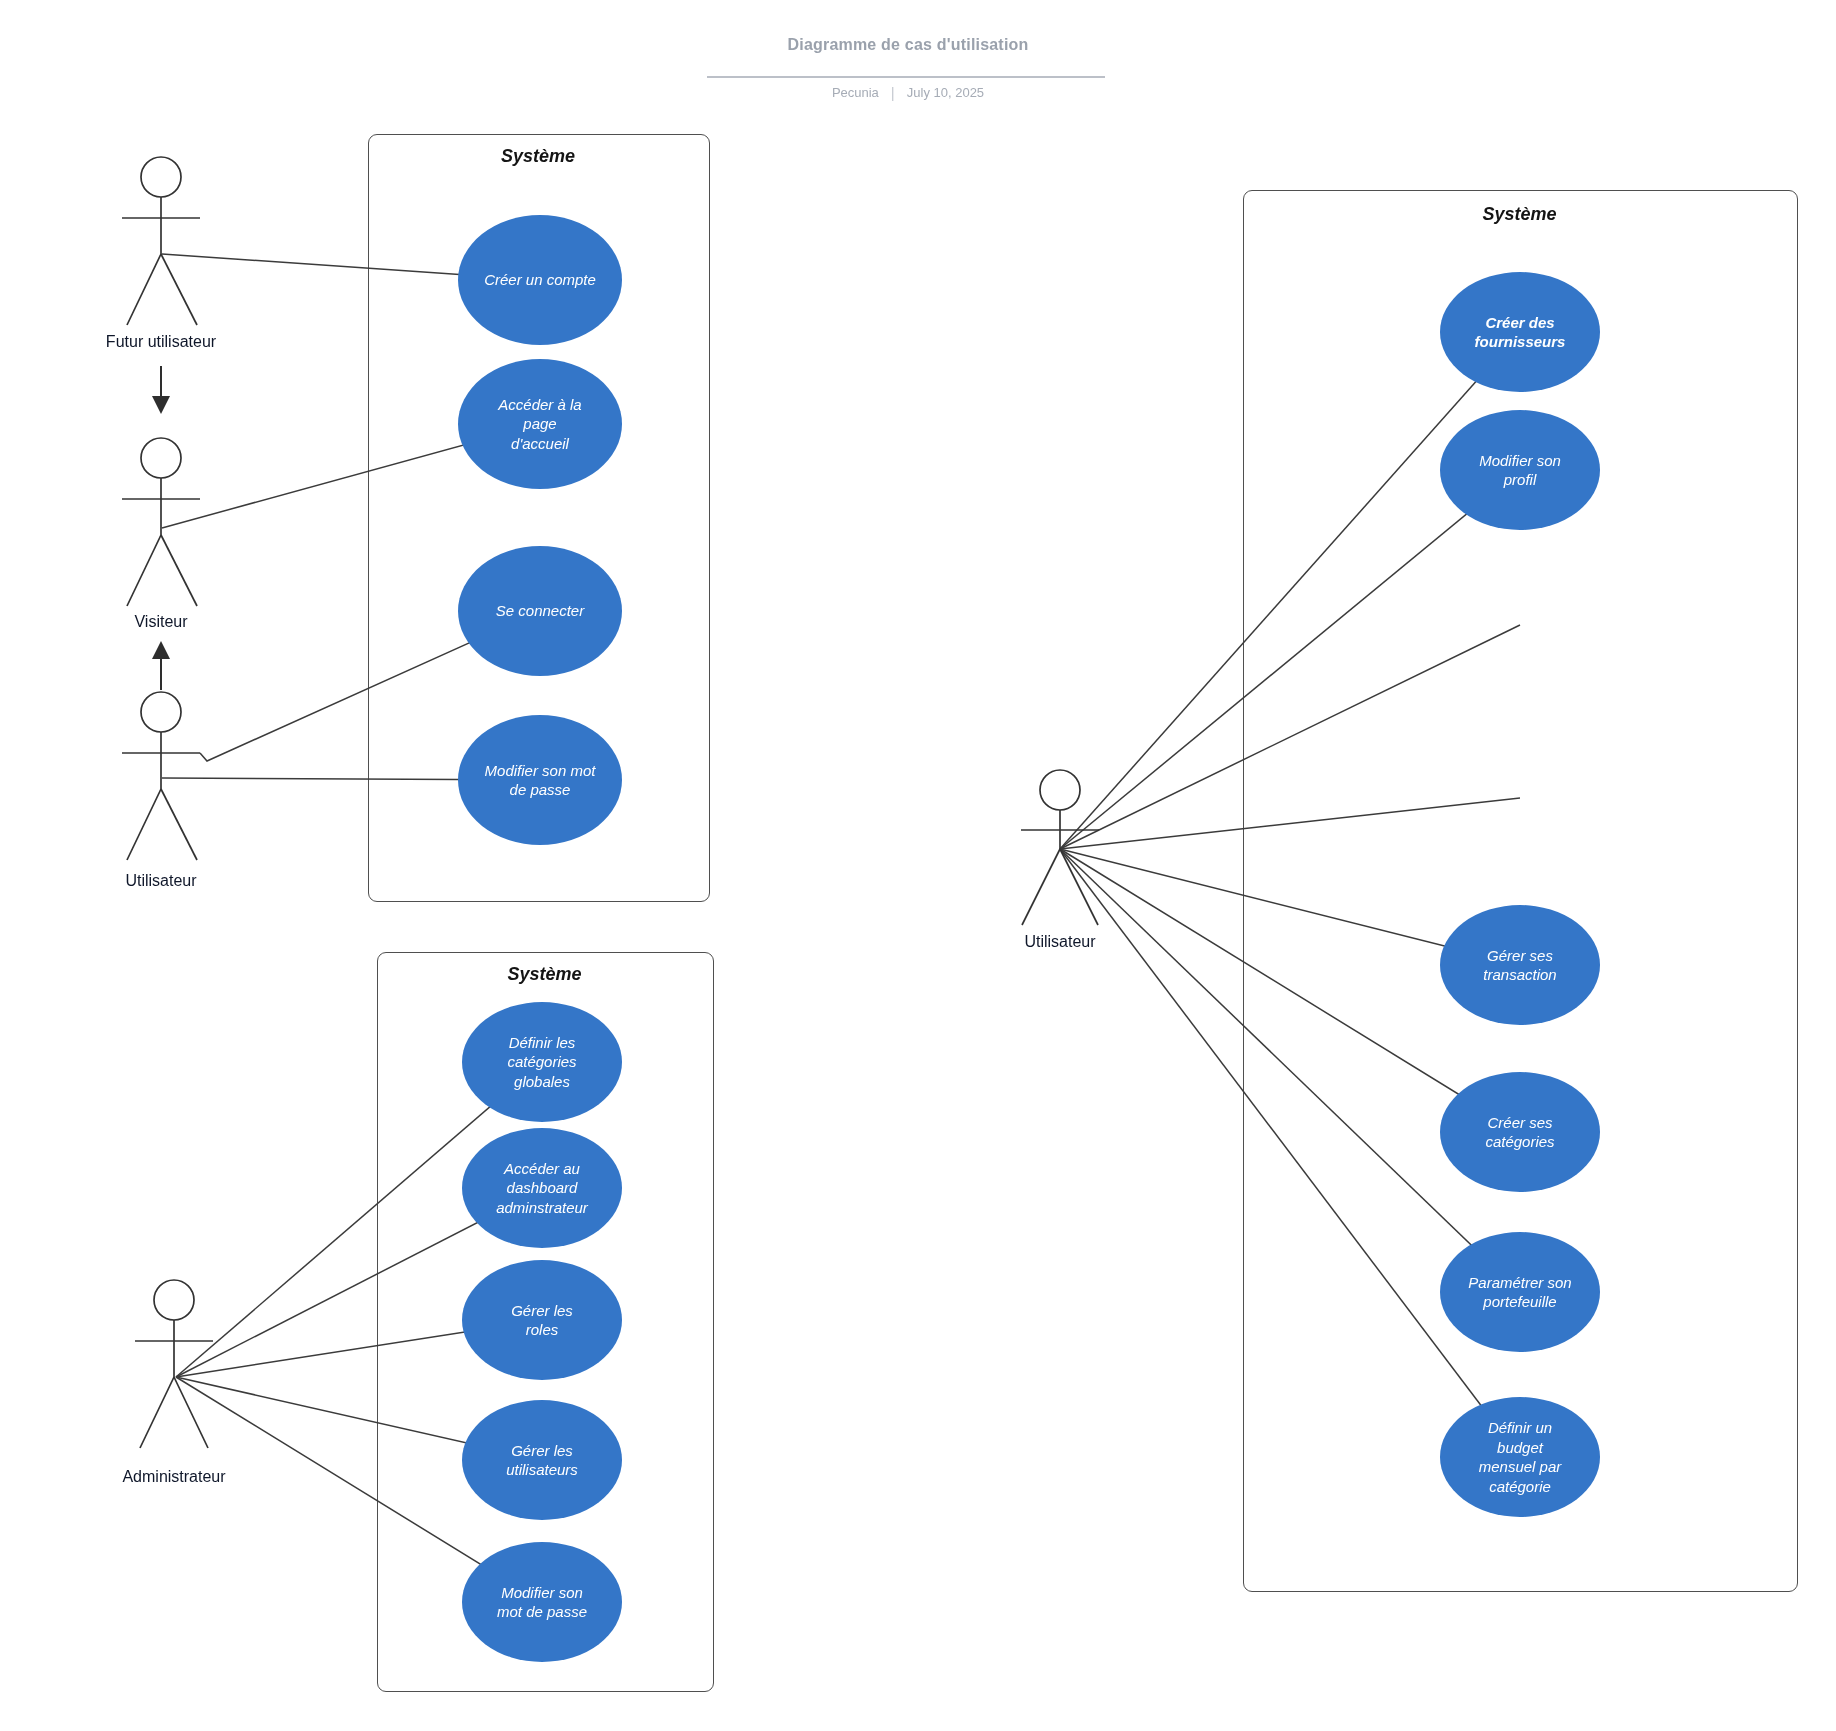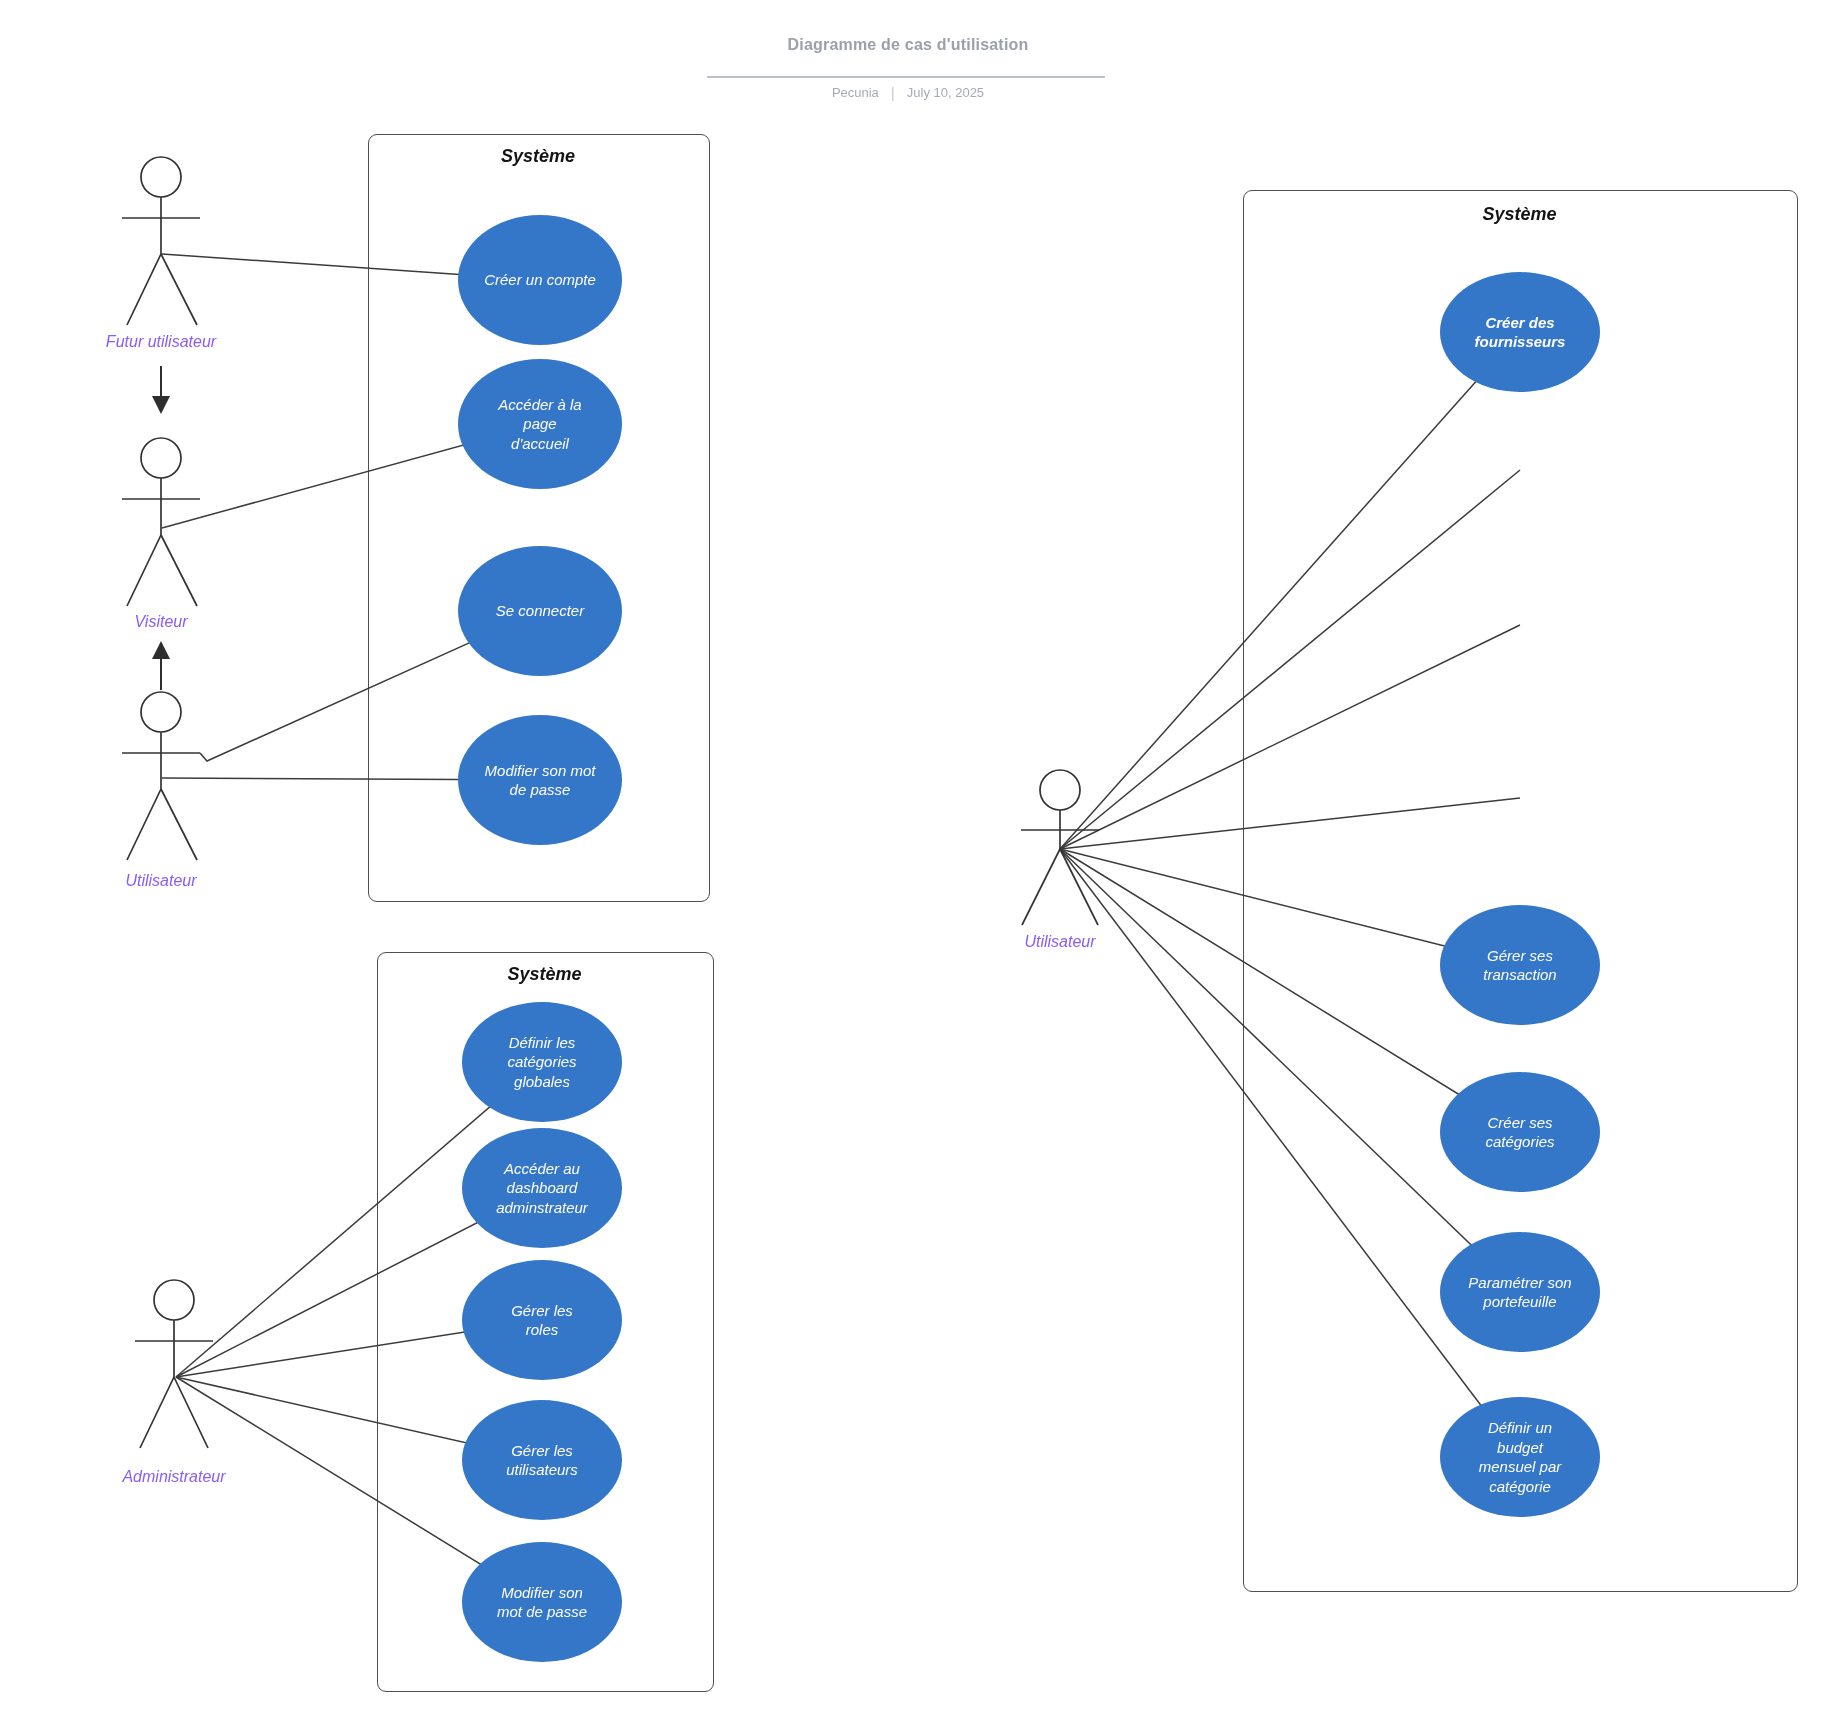--- a/index.html
+++ b/index.html
@@ -26,21 +26,21 @@
     position:absolute;text-align:center;font-size:18px;font-weight:bold;font-style:italic;color:#141414;
   }
   .uc{
     position:absolute;border-radius:50%;background:#3476C8;color:#FFFFFF;
     display:flex;align-items:center;justify-content:center;text-align:center;
     font-style:italic;font-size:15px;line-height:1.3;padding:0 26px;box-sizing:border-box;
     z-index:3;
   }
   .uc.bold{font-weight:bold;}
   .actor-label{
-    position:absolute;width:240px;text-align:center;font-size:16px;font-style:italic;color:#8b5cf6;z-index:4;
+    position:absolute;width:240px;text-align:center;font-size:16px;color:#0f172a;z-index:4;
   }
   svg.layer{position:absolute;left:0;top:0;z-index:2;}
   .frame-layer{z-index:1;}
 </style>
 </head>
 <body>
 
 <div id="canvas">
 
   <div class="page-title">Diagramme de cas d'utilisation</div>
@@ -144,20 +144,21 @@
   <div class="uc" style="left:458px;top:546px;width:164px;height:130px;">Se connecter</div>
   <div class="uc" style="left:458px;top:715px;width:164px;height:130px;">Modifier son mot de passe</div>
 
   <div class="uc" style="left:462px;top:1002px;width:160px;height:120px;">Définir les catégories globales</div>
   <div class="uc" style="left:462px;top:1128px;width:160px;height:120px;">Accéder au dashboard adminstrateur</div>
   <div class="uc" style="left:462px;top:1260px;width:160px;height:120px;padding:0 42px;">Gérer les roles</div>
   <div class="uc" style="left:462px;top:1400px;width:160px;height:120px;">Gérer les utilisateurs</div>
   <div class="uc" style="left:462px;top:1542px;width:160px;height:120px;">Modifier son mot de passe</div>
 
   <div class="uc bold" style="left:1440px;top:272px;width:160px;height:120px;">Créer des fournisseurs</div>
+  <div class="uc" style="left:1440px;top:410px;width:160px;height:120px;">Modifier son profil</div>
   <div class="uc" style="left:1440px;top:905px;width:160px;height:120px;">Gérer ses transaction</div>
   <div class="uc" style="left:1440px;top:1072px;width:160px;height:120px;">Créer ses catégories</div>
   <div class="uc" style="left:1440px;top:1232px;width:160px;height:120px;">Paramétrer son portefeuille</div>
   <div class="uc" style="left:1440px;top:1397px;width:160px;height:120px;padding:0 34px;">Définir un budget mensuel par catégorie</div>
 
   <div class="actor-label" style="left:41px;top:333px;">Futur utilisateur</div>
   <div class="actor-label" style="left:41px;top:613px;">Visiteur</div>
   <div class="actor-label" style="left:41px;top:872px;">Utilisateur</div>
   <div class="actor-label" style="left:54px;top:1468px;">Administrateur</div>
   <div class="actor-label" style="left:940px;top:933px;">Utilisateur</div>

